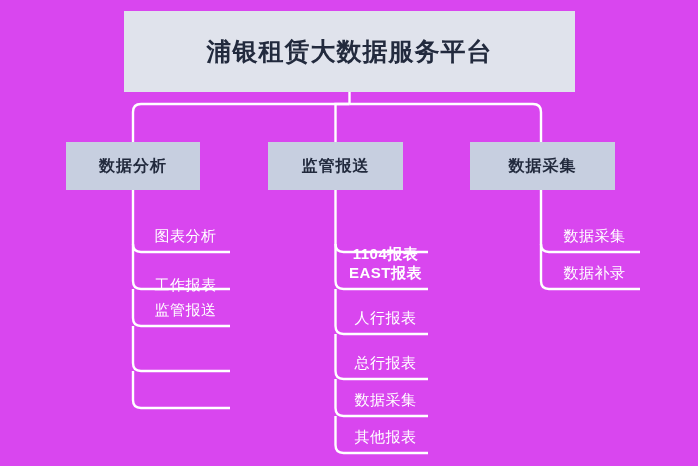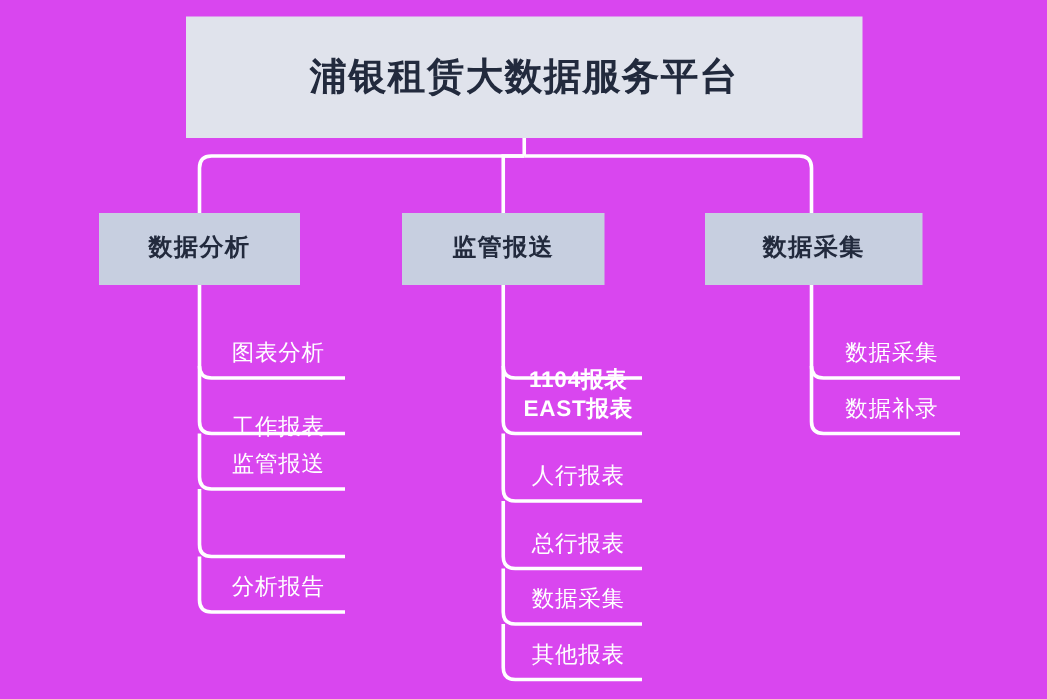--- a/index.html
+++ b/index.html
@@ -147,23 +147,20 @@
 
   <div class="leaf" style="left:141px; top:218px; width:89px;">
     <span class="leaf-label">图表分析</span>
   </div>
   <div class="leaf" style="left:141px; top:255px; width:89px;margin-top:12px;">
     <span class="leaf-label">工作报表</span>
   </div>
   <div class="leaf" style="left:141px; top:292px; width:89px;">
     <span class="leaf-label">监管报送</span>
   </div>
-  <div class="leaf" style="left:141px; top:374px; width:89px;">
-    <span class="leaf-label">分析报告</span>
-  </div>
 
   <div class="leaf" style="left:343px; top:236px; width:85px;">
     <span class="leaf-label strong">1104报表</span>
   </div>
   <div class="leaf" style="left:343px; top:255px; width:85px;">
     <span class="leaf-label strong">EAST报表</span>
   </div>
   <div class="leaf" style="left:343px; top:300px; width:85px;">
     <span class="leaf-label">人行报表</span>
   </div>

